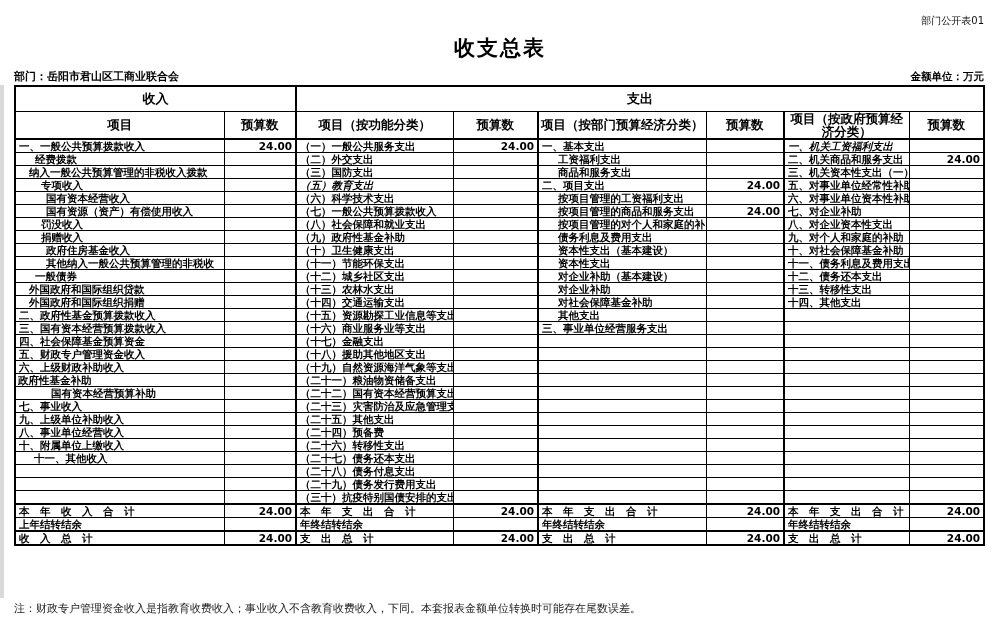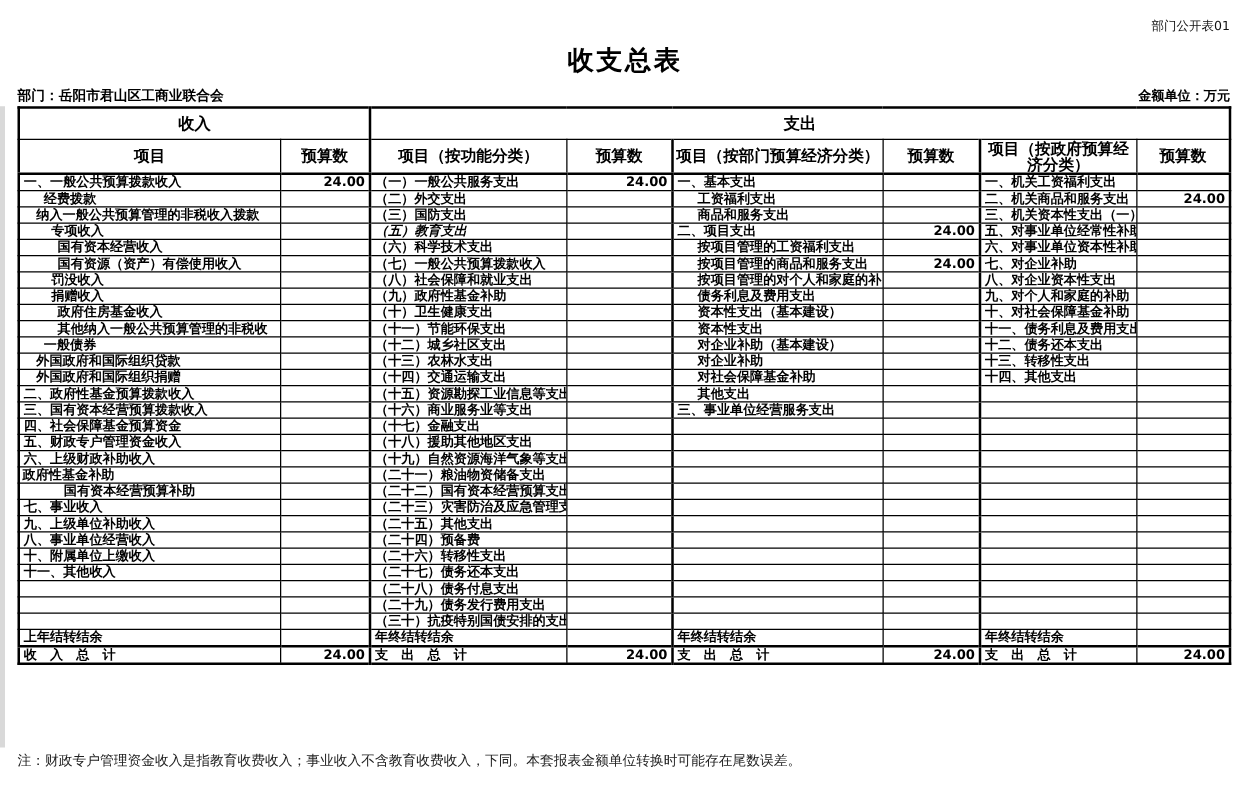--- a/index.html
+++ b/index.html
@@ -59,21 +59,21 @@
       </tr>
     </thead>
     <tbody id="table-body">
         <tr>
           <td style="padding-left: 3px;">一、一般公共预算拨款收入</td>
           <td class="num">24.00</td>
           <td class="gdiv" style="padding-left: 3px;">（一）一般公共服务支出</td>
           <td class="num">24.00</td>
           <td class="gdiv" style="padding-left: 3px;">一、基本支出</td>
           <td class="num"></td>
-          <td class="gdiv" style="padding-left: 3px;">一、机关工资福利支出</td>
+          <td class="gdiv" style="padding-left: 3px; font-style: italic;">一、机关工资福利支出</td>
           <td class="num"></td>
         </tr>
         <tr>
           <td style="padding-left: 19px;">经费拨款</td>
           <td class="num"></td>
           <td class="gdiv" style="padding-left: 3px;">（二）外交支出</td>
           <td class="num"></td>
           <td class="gdiv" style="padding-left: 19px;">工资福利支出</td>
           <td class="num"></td>
           <td class="gdiv" style="padding-left: 3px;">二、机关商品和服务支出</td>
@@ -293,21 +293,21 @@
           <td style="padding-left: 3px;">十、附属单位上缴收入</td>
           <td class="num"></td>
           <td class="gdiv" style="padding-left: 3px;">（二十六）转移性支出</td>
           <td class="num"></td>
           <td class="gdiv" style="padding-left: 3px;"></td>
           <td class="num"></td>
           <td class="gdiv" style="padding-left: 3px;"></td>
           <td class="num"></td>
         </tr>
         <tr>
-          <td style="padding-left: 3px;">十一、其他收入</td>
+          <td style="padding-left: 18px;">十一、其他收入</td>
           <td class="num"></td>
           <td class="gdiv" style="padding-left: 3px;">（二十七）债务还本支出</td>
           <td class="num"></td>
           <td class="gdiv" style="padding-left: 3px;"></td>
           <td class="num"></td>
           <td class="gdiv" style="padding-left: 3px;"></td>
           <td class="num"></td>
         </tr>
         <tr>
           <td style="padding-left: 3px;"></td>
@@ -331,20 +331,30 @@
         </tr>
         <tr>
           <td style="padding-left: 3px;"></td>
           <td class="num"></td>
           <td class="gdiv" style="padding-left: 3px;">（三十）抗疫特别国债安排的支出</td>
           <td class="num"></td>
           <td class="gdiv" style="padding-left: 3px;"></td>
           <td class="num"></td>
           <td class="gdiv" style="padding-left: 3px;"></td>
           <td class="num"></td>
+        </tr>
+        <tr class="totalrow thick">
+          <td style="padding-left: 3px;">本　年　收　入　合　计</td>
+          <td class="num">24.00</td>
+          <td class="gdiv" style="padding-left: 3px;">本　年　支　出　合　计</td>
+          <td class="num">24.00</td>
+          <td class="gdiv" style="padding-left: 3px;">本　年　支　出　合　计</td>
+          <td class="num">24.00</td>
+          <td class="gdiv" style="padding-left: 3px;">本　年　支　出　合　计</td>
+          <td class="num">24.00</td>
         </tr>
         <tr class="totalrow">
           <td style="padding-left: 3px;">上年结转结余</td>
           <td class="num"></td>
           <td class="gdiv" style="padding-left: 3px;">年终结转结余</td>
           <td class="num"></td>
           <td class="gdiv" style="padding-left: 3px;">年终结转结余</td>
           <td class="num"></td>
           <td class="gdiv" style="padding-left: 3px;">年终结转结余</td>
           <td class="num"></td>

